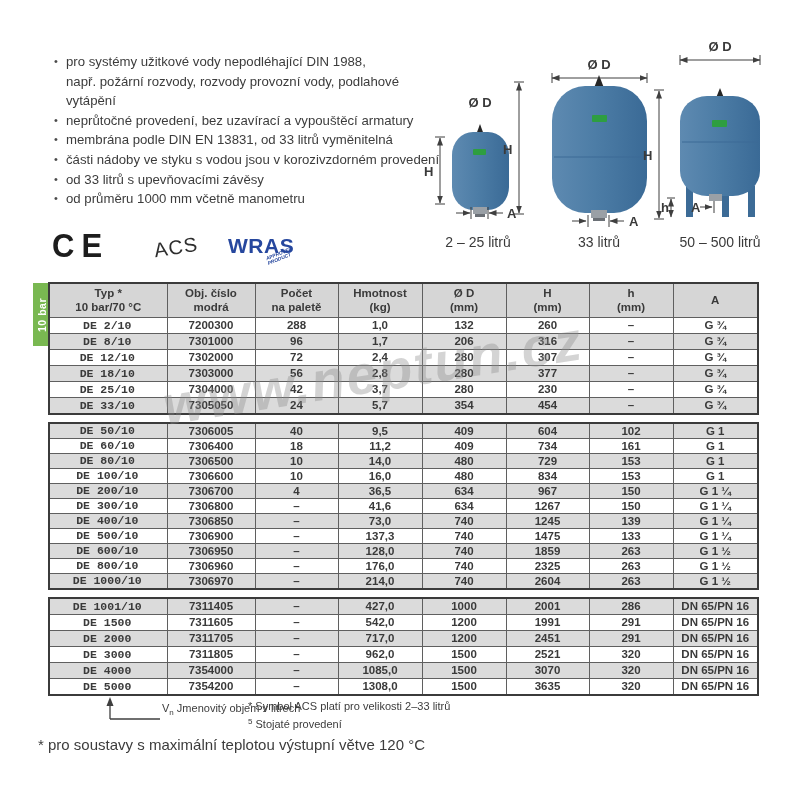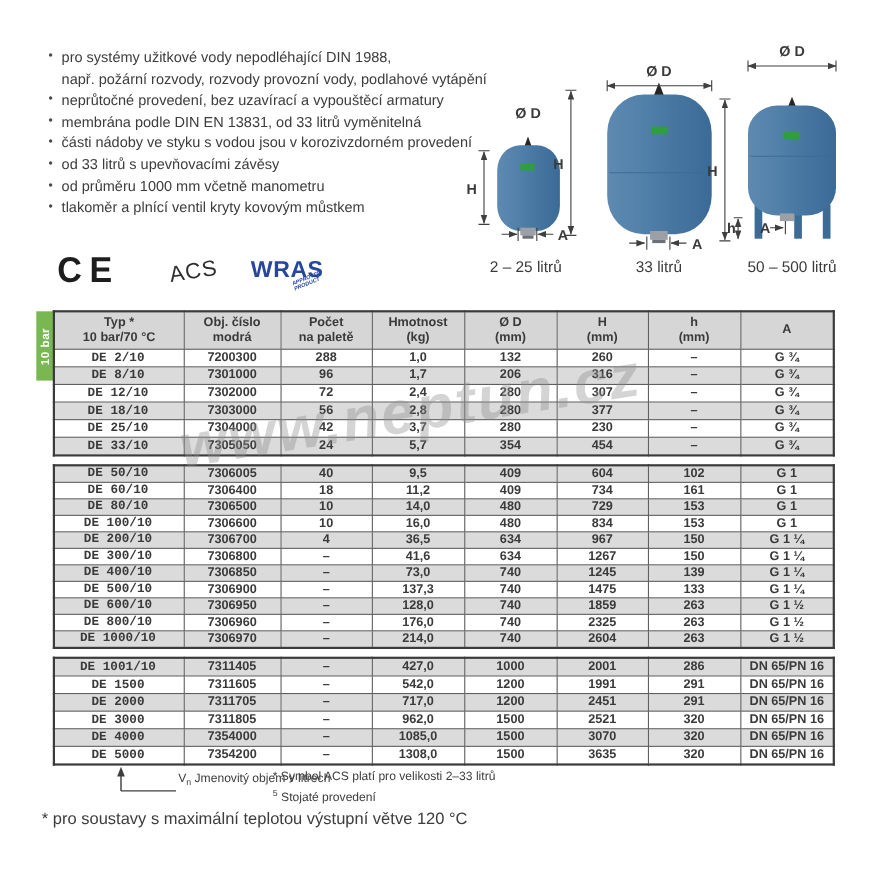--- a/index.html
+++ b/index.html
@@ -1,21 +1,21 @@
 <!DOCTYPE html>
 <html><head>
 <meta charset="utf-8">
 <title>Document</title>
 <style>
   html,body{margin:0;padding:0;background:#ffffff;}
   body{width:800px;height:800px;position:relative;font-family:"Liberation Sans",sans-serif;color:#3a3a3a;overflow:hidden;}
 
   
   .bullets{position:absolute;left:40px;top:38px;width:420px;font-size:13.2px;line-height:19.6px;color:#3c3c3c;font-weight:500;}
-  .bullets ul{list-style:none;margin:4px;padding:0;}
+  .bullets ul{list-style:none;margin:14px;padding:0;}
   .bullets li{position:relative;padding-left:12px;}
   .bullets li::before{content:"•";position:absolute;left:0;top:0;font-size:11px;color:#4a4a4a;}
   .bullets li.cont::before{content:"";}
 
   
   .logos{position:absolute;left:52px;top:226px;height:48px;}
   .ce{position:absolute;left:0;top:2px;font-size:31px;font-weight:600;letter-spacing:7px;color:#1d1d1d;transform:scaleY(1.05);}
   .acs{position:absolute;left:102px;top:10px;font-size:20px;font-weight:500;color:#2e2e2e;transform:rotate(-9deg);letter-spacing:1px;}
   .wras{position:absolute;left:176px;top:8px;color:#26479e;}
   .wras .wras-main{font-size:21px;font-weight:bold;letter-spacing:0.5px;}
@@ -67,21 +67,20 @@
 
 <div class="bullets">
   <ul>
     <li>pro systémy užitkové vody nepodléhající DIN 1988,</li>
     <li class="cont">např. požární rozvody, rozvody provozní vody, podlahové vytápění</li>
     <li>neprůtočné provedení, bez uzavírací a vypouštěcí armatury</li>
     <li>membrána podle DIN EN 13831, od 33 litrů vyměnitelná</li>
     <li>části nádoby ve styku s vodou jsou v korozivzdorném provedení</li>
     <li>od 33 litrů s upevňovacími závěsy</li>
     <li>od průměru 1000 mm včetně manometru</li>
-    <li>tlakoměr a plnící ventil kryty kovovým můstkem</li>
   </ul>
 </div>
 
 <div class="logos">
   <span class="ce">CE</span>
   <span class="acs">ACS</span>
   <span class="wras">
     <span class="wras-main">WRAS</span>
     <span class="wras-sub">APPROVED PRODUCT</span>
   </span>

